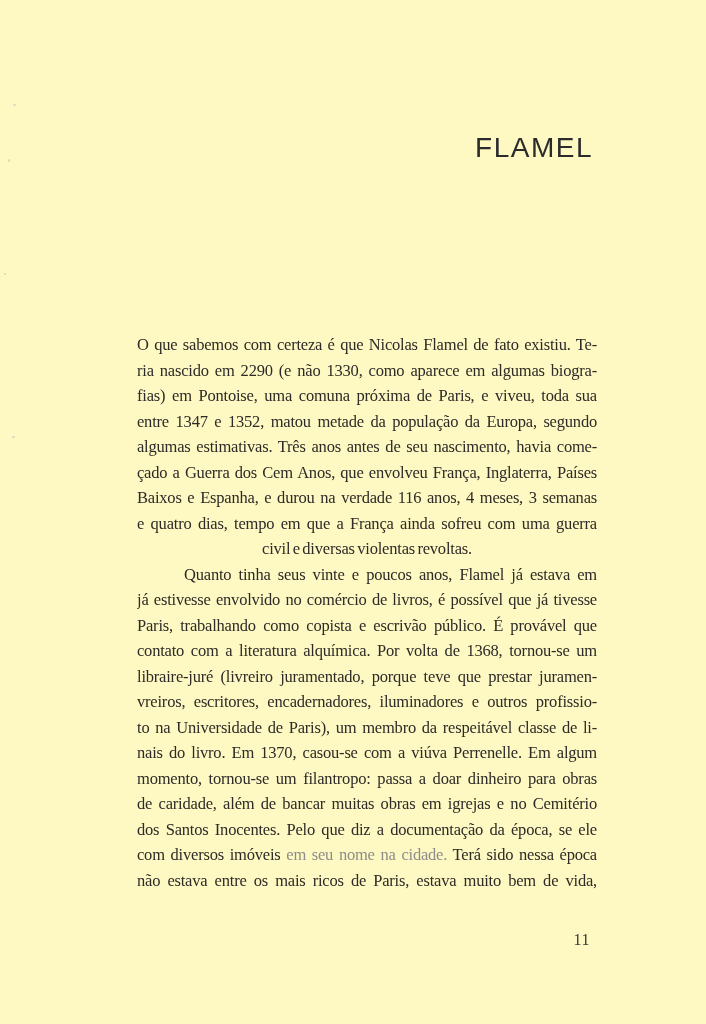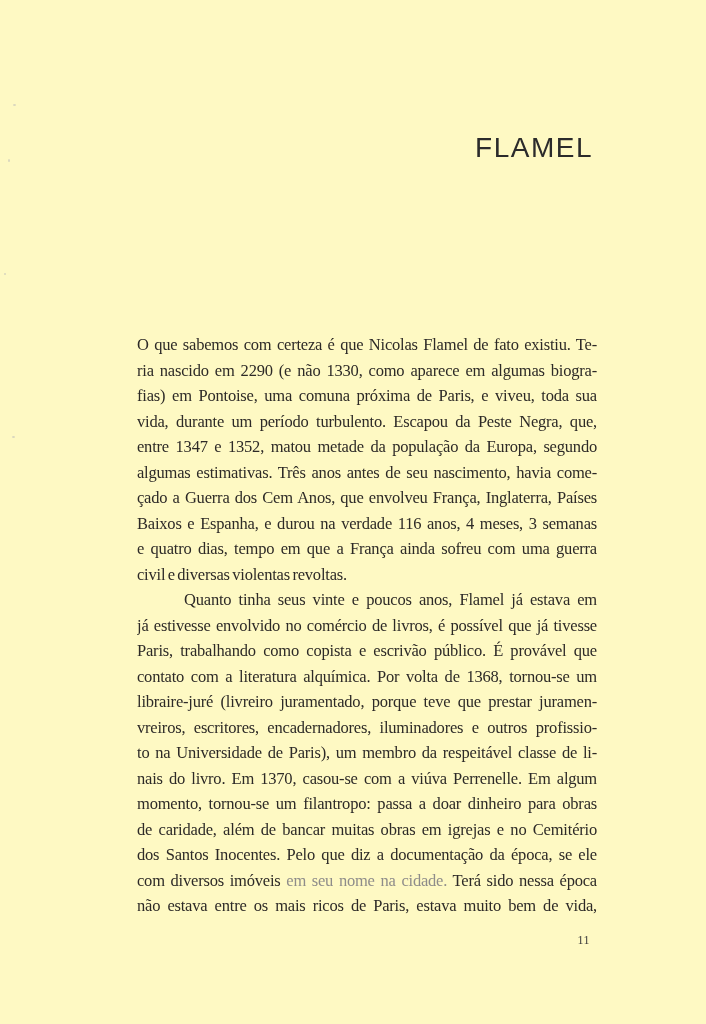--- a/index.html
+++ b/index.html
@@ -49,36 +49,36 @@
       margin-left: 24px;
     }
     
     .line.just::after {
       content: "";
       display: inline-block;
       width: 100%;
       height: 0;
     }
     .line.nojust {
-      text-align: left;
+      text-align: center;
       font-family: Liberation Serif, serif;
     }
     .line.indent {
       text-indent: 47px;
     }
     .seg.italic {
     }
     .seg.faded {
       color: #8e8c8a;
     }
     .page-number {
       position: absolute;
       top: 931px;
       right: 116px;
-      font-size: 12px;
+      font-size: 16px;
       line-height: 18px;
       color: #39393a;
       letter-spacing: 0.5px;
     }
     .scan-speck {
       position: absolute;
       background: #b9b9b9;
       border-radius: 50%;
       opacity: 0.55;
     }
@@ -87,21 +87,20 @@
 <body>
 
 <div class="book-page">
 
   <div class="chapter-title">FLAMEL</div>
 
   <div class="body-text">
       <div class="line just"><span class="seg">O que sabemos com certeza é que Nicolas Flamel de fato existiu. Te-</span></div>
       <div class="line just"><span class="seg">ria nascido em 2290 (e não 1330, como aparece em algumas biogra-</span></div>
       <div class="line just"><span class="seg">fias) em Pontoise, uma comuna próxima de Paris, e viveu, toda sua</span></div>
-      <div class="line just"><span class="seg">vida, durante um período turbulento. Escapou da Peste Negra, que,</span></div>
       <div class="line just"><span class="seg">entre 1347 e 1352, matou metade da população da Europa, segundo</span></div>
       <div class="line just"><span class="seg">algumas estimativas. Três anos antes de seu nascimento, havia come-</span></div>
       <div class="line just"><span class="seg">çado a Guerra dos Cem Anos, que envolveu França, Inglaterra, Países</span></div>
       <div class="line just"><span class="seg">Baixos e Espanha, e durou na verdade 116 anos, 4 meses, 3 semanas</span></div>
       <div class="line just"><span class="seg">e quatro dias, tempo em que a França ainda sofreu com uma guerra</span></div>
       <div class="line nojust"><span class="seg">civil e diversas violentas revoltas.</span></div>
       <div class="line just indent"><span class="seg">Quanto tinha seus vinte e poucos anos, Flamel já estava em</span></div>
       <div class="line just"><span class="seg">já estivesse envolvido no comércio de livros, é possível que já tivesse</span></div>
       <div class="line just"><span class="seg">Paris, trabalhando como copista e escrivão público. É provável que</span></div>
       <div class="line just"><span class="seg">contato com a literatura alquímica. Por volta de 1368, tornou-se um</span></div>

